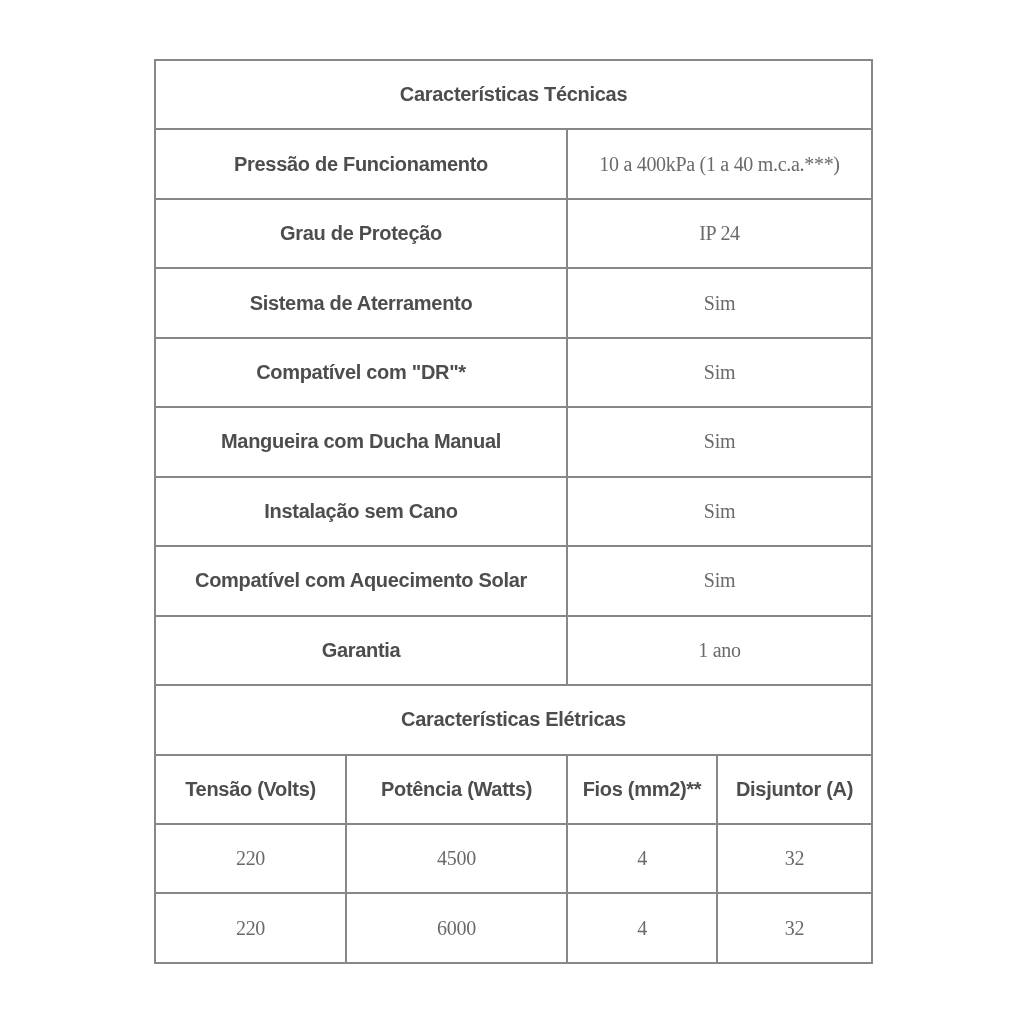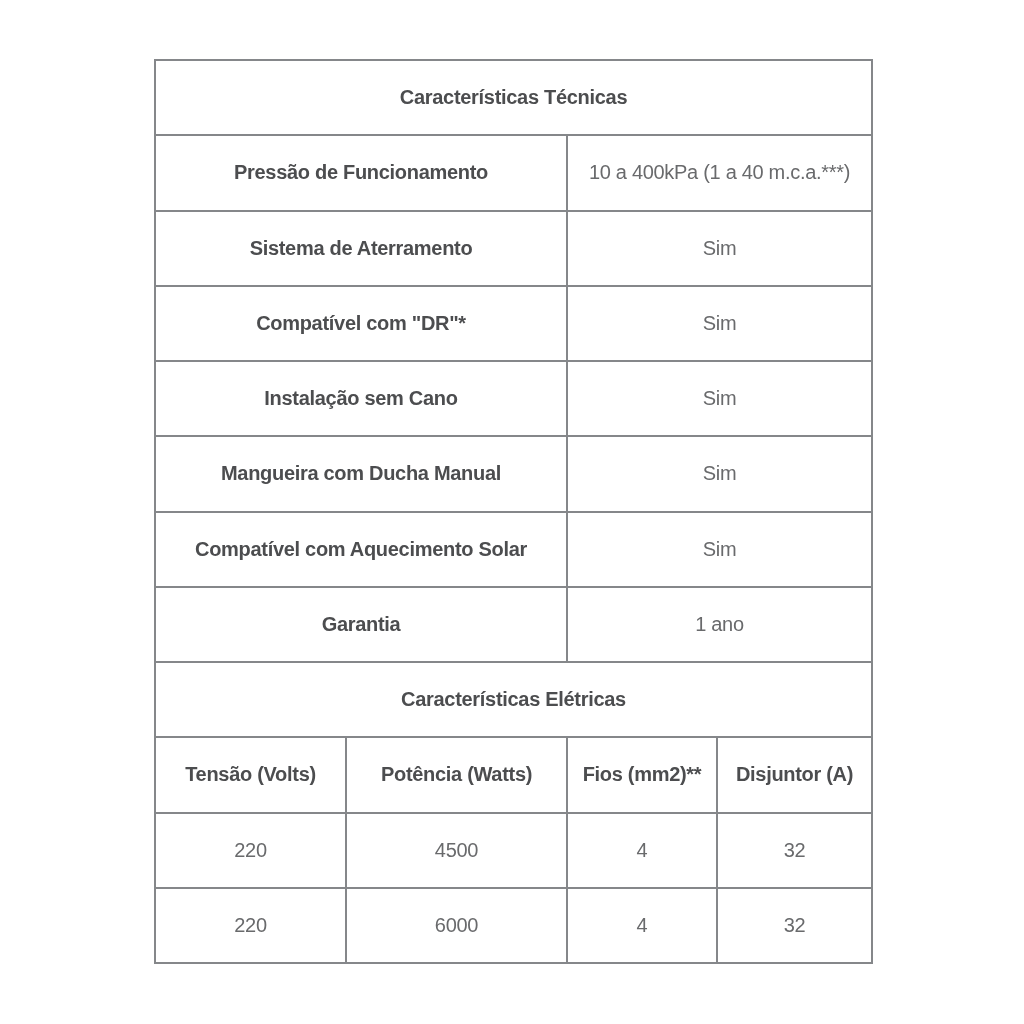--- a/index.html
+++ b/index.html
@@ -40,20 +40,21 @@
     white-space: nowrap;
     overflow: hidden;
   }
   td.head {
     font-weight: 700;
     color: var(--label-text, #4c4d4f);
   }
   td.val {
     font-weight: 400;
     color: var(--value-text, #696a6c);
+    font-family: Liberation Serif, serif;
   }
 </style>
 </head>
 <body>
 
 <div class="page">
   <table class="spec-table">
     <colgroup>
         <col class="c1">
         <col class="c2">
@@ -63,33 +64,37 @@
     <tbody>
       <tr>
         <td colspan="4" class="head">Características Técnicas</td>
       </tr>
 
       <tr>
         <td colspan="2" class="head">Pressão de Funcionamento</td>
         <td colspan="2" class="val">10 a 400kPa (1 a 40 m.c.a.***)</td>
       </tr>
       <tr>
+        <td colspan="2" class="head">Grau de Proteção</td>
+        <td colspan="2" class="val">IP 24</td>
+      </tr>
+      <tr>
         <td colspan="2" class="head">Sistema de Aterramento</td>
         <td colspan="2" class="val">Sim</td>
       </tr>
       <tr>
         <td colspan="2" class="head">Compatível com "DR"*</td>
         <td colspan="2" class="val">Sim</td>
       </tr>
       <tr>
-        <td colspan="2" class="head">Instalação sem Cano</td>
+        <td colspan="2" class="head">Mangueira com Ducha Manual</td>
         <td colspan="2" class="val">Sim</td>
       </tr>
       <tr>
-        <td colspan="2" class="head">Mangueira com Ducha Manual</td>
+        <td colspan="2" class="head">Instalação sem Cano</td>
         <td colspan="2" class="val">Sim</td>
       </tr>
       <tr>
         <td colspan="2" class="head">Compatível com Aquecimento Solar</td>
         <td colspan="2" class="val">Sim</td>
       </tr>
       <tr>
         <td colspan="2" class="head">Garantia</td>
         <td colspan="2" class="val">1 ano</td>
       </tr>

